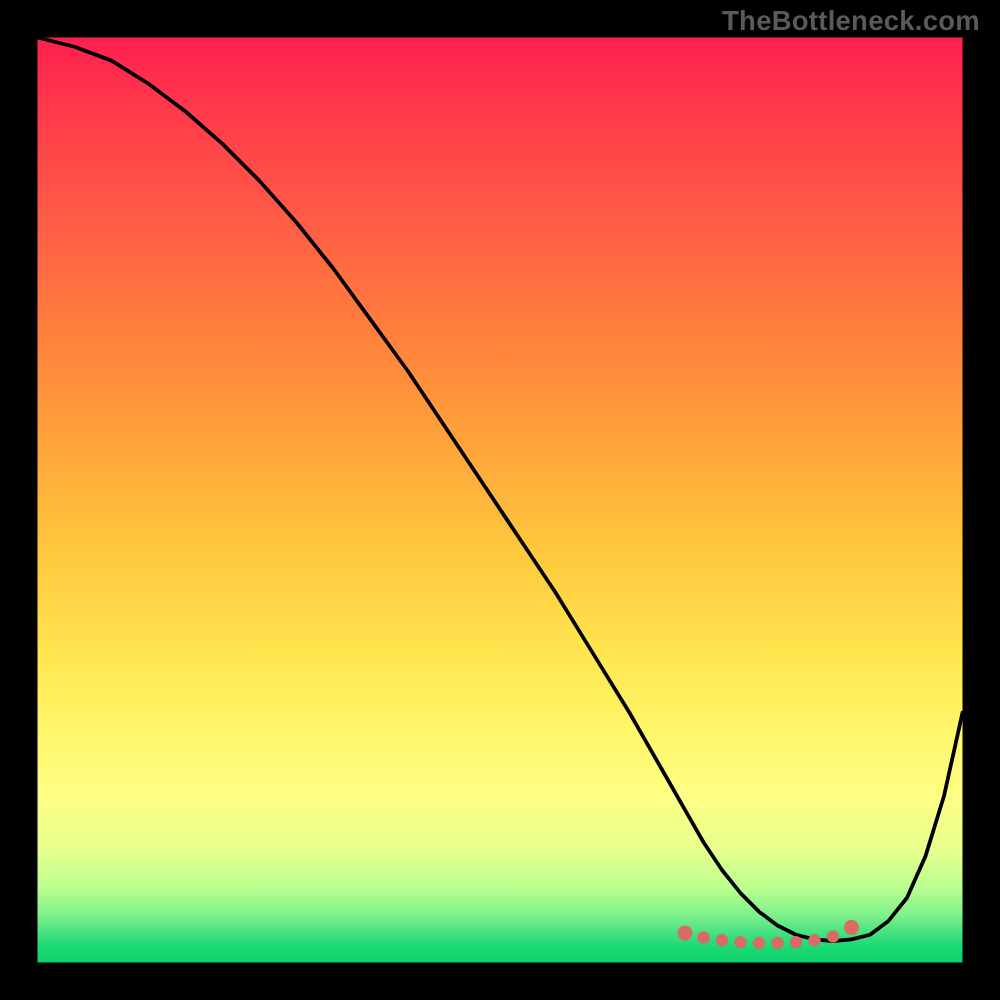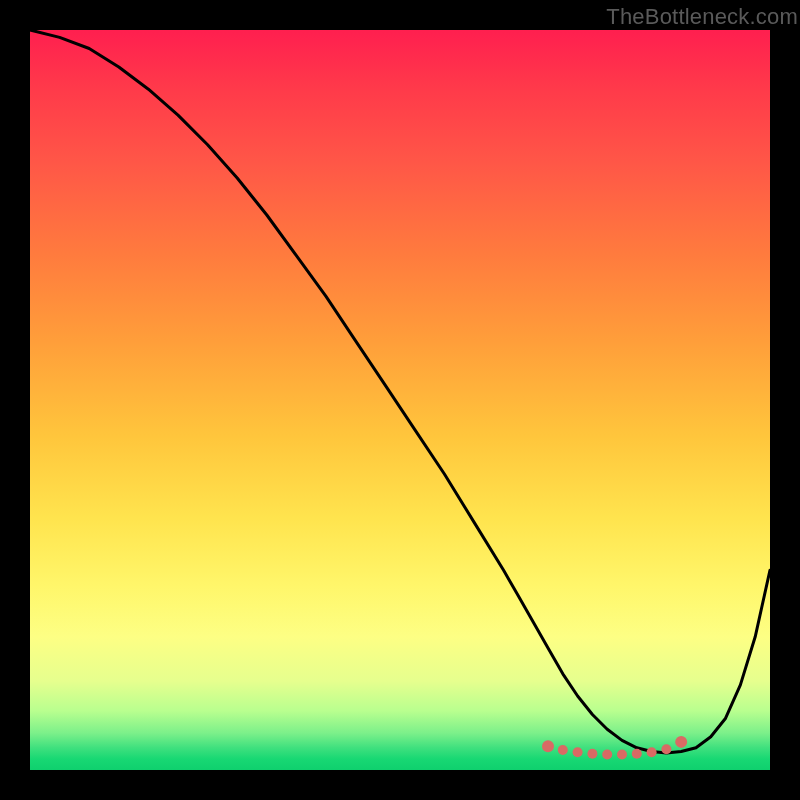--- a/index.html
+++ b/index.html
@@ -13,24 +13,24 @@
   }
   .frame {
     position: relative;
     width: 800px;
     height: 800px;
     background: #000;
   }
   .watermark {
     position: absolute;
     top: 4px;
-    right: 2px;
+    right: 16px;
     color: #5a5a5a;
     font-size: 22px;
-    font-weight: 400;
+    font-weight: 700;
     letter-spacing: 0.2px;
   }
   .plot {
     position: absolute;
     left: 30px;
     top: 30px;
     width: 740px;
     height: 740px;
     
     background: linear-gradient(

